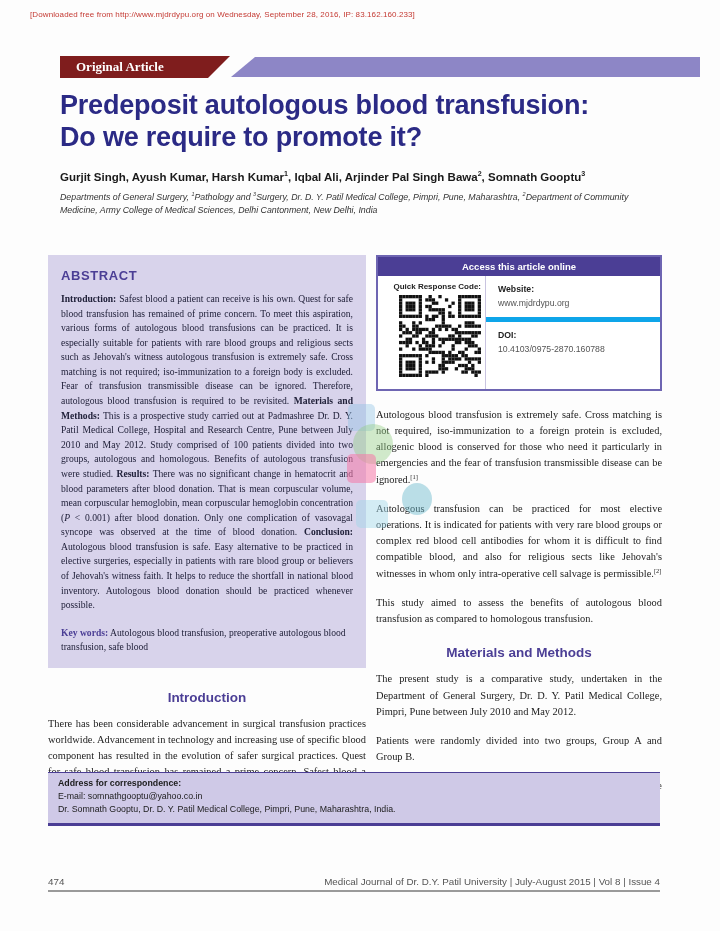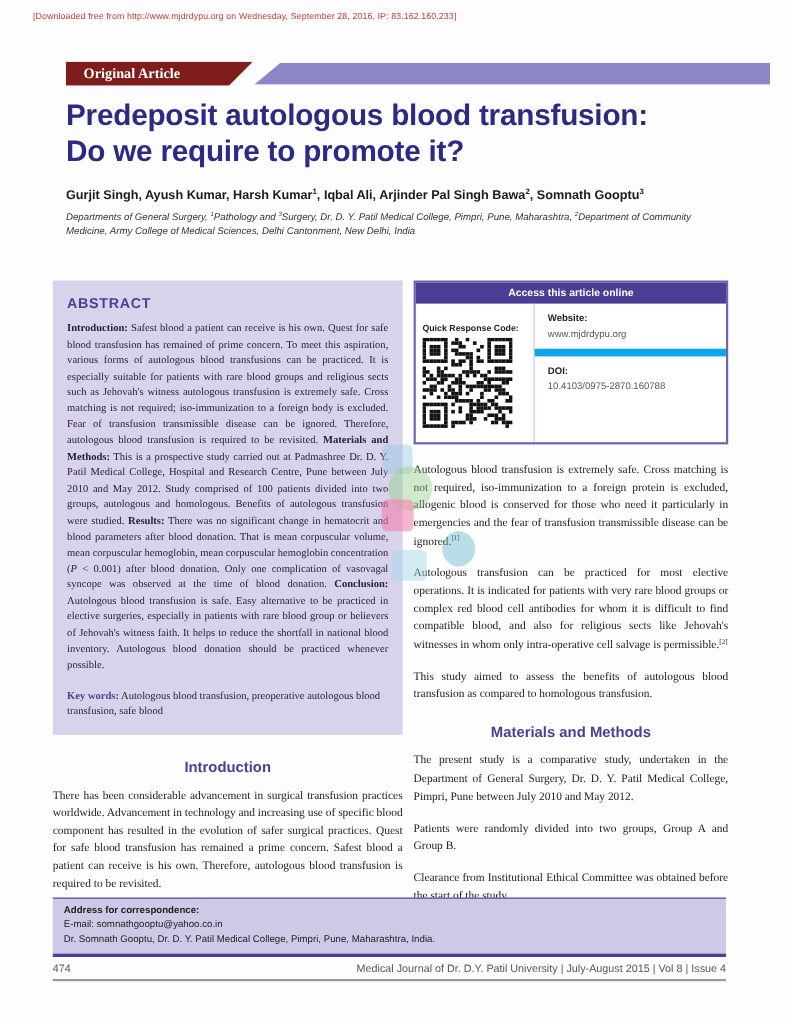--- a/index.html
+++ b/index.html
@@ -78,32 +78,32 @@
     text-align:justify; color:#222; margin-bottom:13px;
   }
   
   .access-box { border:2px solid #6e65b2; background:#fff; }
   .access-header {
     background:#4b3e95; color:#fff; text-align:center;
     font-size:9.5px; font-weight:bold; padding:4px 0;
   }
   .access-body { display:flex; }
   .access-qr-cell {
-    width:108px; padding:18px 4px 8px 6px; text-align:left;
+    width:108px; padding:6px 4px 8px 6px; text-align:right;
     border-right:1px solid #c9c4e0;
   }
   .qr-label { font-size:8px; font-weight:bold; color:#222; margin-bottom:4px; }
   .access-info-cell { flex:1; display:flex; flex-direction:column; }
   .access-info-row { padding:8px 10px 9px 12px; }
-  .access-info-row + .access-info-row { border-top:7px solid #0ea5e9; }
+  .access-info-row + .access-info-row { border-top:5px solid #0ea5e9; }
   .info-label { font-size:8.7px; font-weight:bold; color:#222; margin-bottom:4px; }
   .info-value { font-size:8.7px; color:#555; }
   
   .address-box {
-    position:absolute; left:48px; top:816px; width:612px;
+    position:absolute; left:48px; top:772px; width:612px;
     background:#cfc9e7; border-top:1px solid #4b3e95; border-bottom:3px solid #4b3e95;
     padding:4px 10px 6px 10px; font-size:8.8px; line-height:1.5; color:#1c1c1c;
   }
   .address-title { font-weight:bold; }
   .page-footer {
     position:absolute; left:48px; top:876px; width:612px;
     display:flex; justify-content:space-between; align-items:flex-end;
     font-size:9.8px; color:#555; padding-bottom:3px;
     border-bottom:2px solid #9a9a9a;
   }

